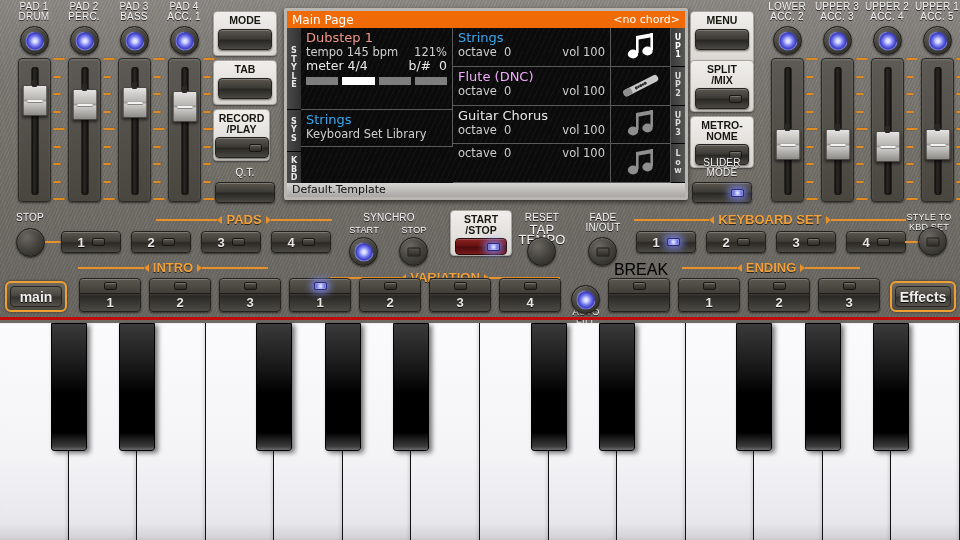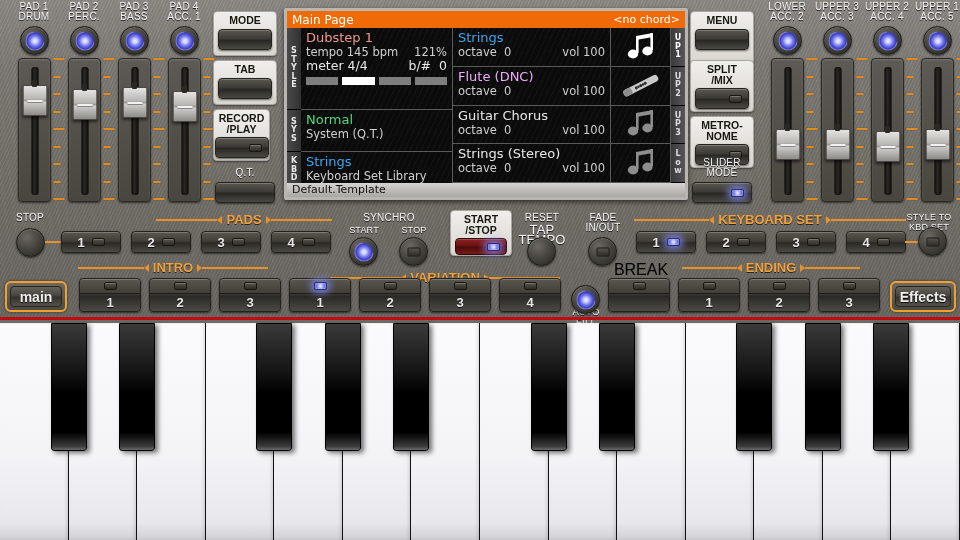--- a/index.html
+++ b/index.html
@@ -393,24 +393,20 @@
             <span><span>b/#</span>
             &nbsp;<span>0</span></span>
           </div>
           <div class="beats">
             <i></i>
               <i class="on"></i>
             <i></i>
               <i></i>
           </div>
         </div>
-        <div class="cell sys-cell">
-          <div class="l1" style="color:#55d87f">Normal</div>
-          <div class="l2">System (Q.T.)</div>
-        </div>
         <div class="cell kbd-cell">
           <div class="l1" style="color:#3aa8f0">Strings</div>
           <div class="l2">Keyboard Set Library</div>
         </div>
       </div>
 
       <div class="midcol">
         <div class="cell snd-cell">
           <div class="l1" style="color:#3aa8f0">Strings</div>
           <div class="l2">
@@ -432,21 +428,20 @@
         <div class="cell snd-cell">
           <div class="l1" style="color:#e8e8e8">Guitar Chorus</div>
           <div class="l2">
             <span><span>octave</span>
             &nbsp;<span>0</span></span>
             <span><span>vol</span>
             <span>100</span></span>
           </div>
         </div>
         <div class="cell snd-cell">
-          <div class="l1" style="color:#e8e8e8">Strings (Stereo)</div>
           <div class="l2">
             <span><span>octave</span>
             &nbsp;<span>0</span></span>
             <span><span>vol</span>
             <span>100</span></span>
           </div>
         </div>
       </div>
 
       <div class="iconcol">

